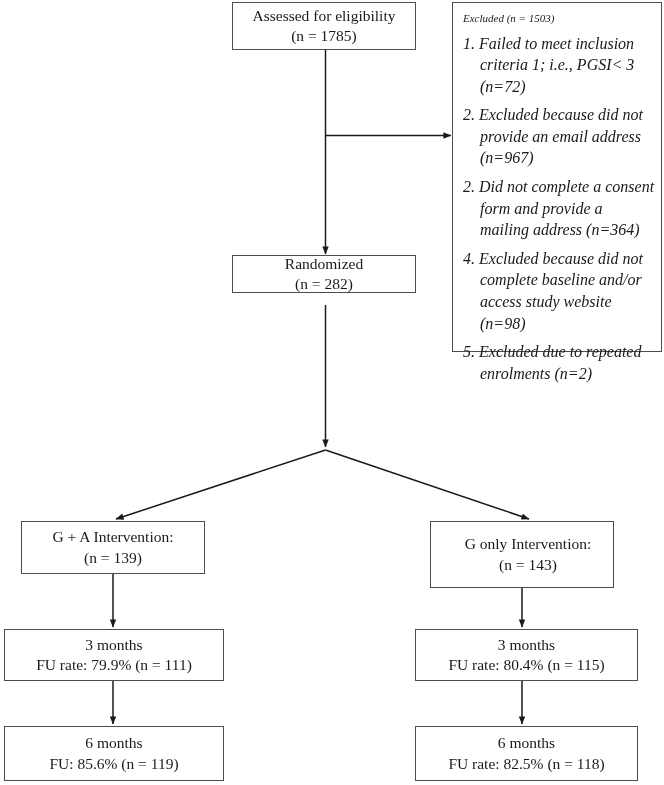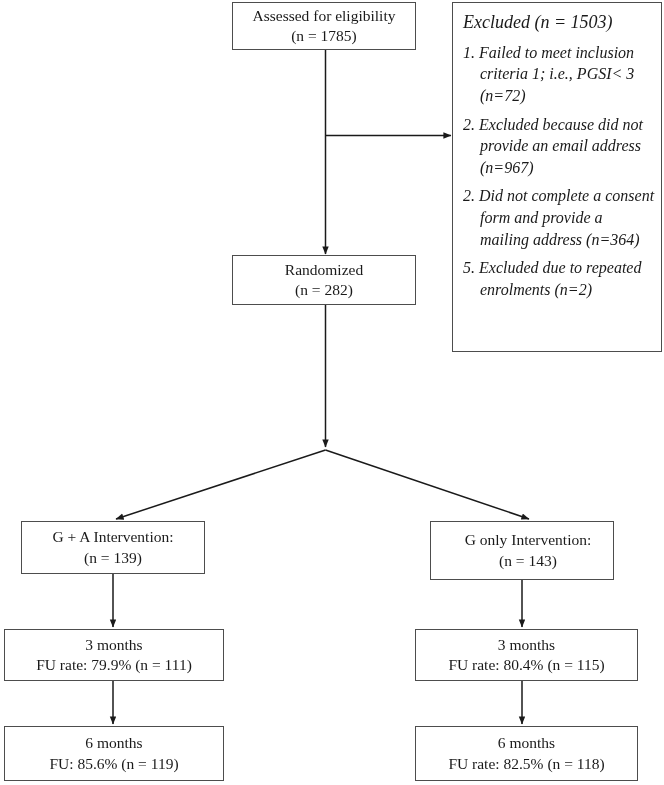--- a/index.html
+++ b/index.html
@@ -33,35 +33,35 @@
     text-align: center;
     line-height: 1.32;
     font-size: 15.5px;
     z-index: 3;
   }
   .node .ln { display: block; white-space: nowrap; }
   .it { }
 
   
   #node-assessed   { left: 232px; top: 2px;   width: 184px; height: 48px; }
-  #node-randomized { left: 232px; top: 255px; width: 184px; height: 50px; }
+  #node-randomized { left: 232px; top: 255px; width: 184px; height: 38px; }
   #node-excluded   { left: 452px; top: 2px;   width: 210px; height: 350px;
                      align-items: flex-start; justify-content: flex-start;
                      text-align: left; padding: 8px 6px 6px 8px; }
   #node-ga-intervention { left: 21px;  top: 521px; width: 184px; height: 53px; }
-  #node-g-intervention  { left: 430px; top: 521px; width: 184px; height: 59px; padding-left: 12px; }
+  #node-g-intervention  { left: 430px; top: 521px; width: 184px; height: 67px; padding-left: 12px; }
   #node-left-3m  { left: 4px;   top: 629px; width: 220px; height: 52px; }
   #node-right-3m { left: 415px; top: 629px; width: 223px; height: 52px; }
   #node-left-6m  { left: 4px;   top: 726px; width: 220px; height: 55px; }
   #node-right-6m { left: 415px; top: 726px; width: 223px; height: 55px; }
 
   
   .excl-title {
     font-style: italic;
-    font-size: 18px;
+    font-size: 11px;
     margin: 0 0 7px 2px;
     white-space: nowrap;
   }
   .excl-item {
     font-style: italic;
     font-size: 16px;
     line-height: 1.35;
     margin: 0 0 7px 2px;
     padding-left: 17px;
     text-indent: -17px;
@@ -109,20 +109,21 @@
   <div class="node" id="node-assessed">
     <span class="ln">Assessed for eligibility</span>
     <span class="ln">(n = 1785)</span>
   </div>
 
   <div class="node" id="node-excluded">
     <div class="excl-title">Excluded (n = 1503)</div>
     <div class="excl-item">1. Failed to meet inclusion criteria 1; i.e., PGSI&lt; 3 (n=72)</div>
     <div class="excl-item">2. Excluded because did not provide an email address (n=967)</div>
     <div class="excl-item">2. Did not complete a consent form and provide a mailing address (n=364)</div>
+    <div class="excl-item">4. Excluded because did not complete baseline and/or access study website (n=98)</div>
     <div class="excl-item">5. Excluded due to repeated enrolments (n=2)</div>
   </div>
 
   <div class="node" id="node-randomized">
     <span class="ln">Randomized</span>
     <span class="ln">(n = 282)</span>
   </div>
 
   <div class="node" id="node-ga-intervention">
     <span class="ln it">G + A Intervention:</span>

